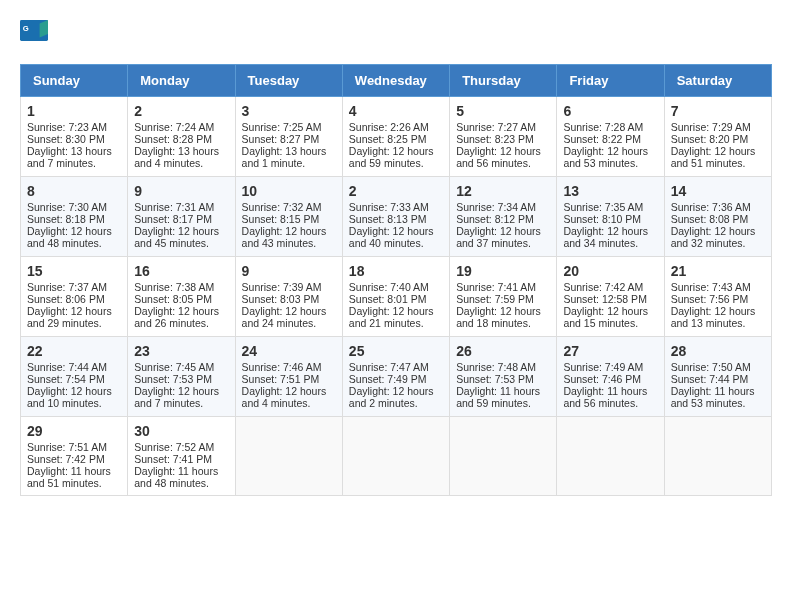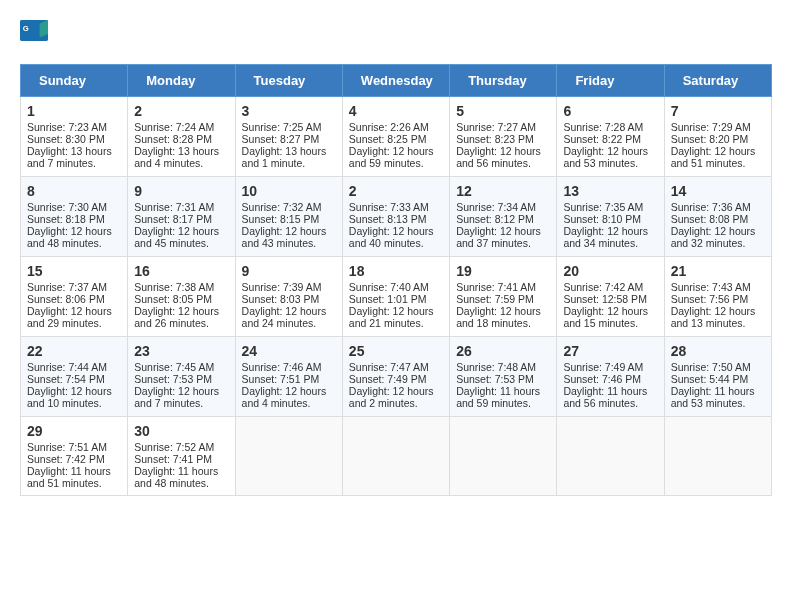--- a/index.html
+++ b/index.html
@@ -38,21 +38,21 @@
       color: #555;
     }
     table {
       width: 100%;
       border-collapse: collapse;
       table-layout: fixed;
     }
     th {
       background-color: #3a7abf;
       color: white;
-      padding: 8px 18px;
+      padding: 8px 12px;
       text-align: left;
       font-size: 13px;
       font-weight: bold;
       border: 1px solid #5a9ad4;
     }
     td {
       vertical-align: top;
       padding: 6px;
       border: 1px solid #ddd;
       font-size: 10.5px;
@@ -124,33 +124,33 @@
         <td><span class="day-number">10</span><span>Sunrise: 7:32 AM</span><br><span>Sunset: 8:15 PM</span><br><span>Daylight: 12 hours and 43 minutes.</span></td>
         <td><span class="day-number">2</span><span>Sunrise: 7:33 AM</span><br><span>Sunset: 8:13 PM</span><br><span>Daylight: 12 hours and 40 minutes.</span></td>
         <td><span class="day-number">12</span><span>Sunrise: 7:34 AM</span><br><span>Sunset: 8:12 PM</span><br><span>Daylight: 12 hours and 37 minutes.</span></td>
         <td><span class="day-number">13</span><span>Sunrise: 7:35 AM</span><br><span>Sunset: 8:10 PM</span><br><span>Daylight: 12 hours and 34 minutes.</span></td>
         <td><span class="day-number">14</span><span>Sunrise: 7:36 AM</span><br><span>Sunset: 8:08 PM</span><br><span>Daylight: 12 hours and 32 minutes.</span></td>
       </tr>
       <tr>
         <td><span class="day-number">15</span><span>Sunrise: 7:37 AM</span><br><span>Sunset: 8:06 PM</span><br><span>Daylight: 12 hours and 29 minutes.</span></td>
         <td><span class="day-number">16</span><span>Sunrise: 7:38 AM</span><br><span>Sunset: 8:05 PM</span><br><span>Daylight: 12 hours and 26 minutes.</span></td>
         <td><span class="day-number">9</span><span>Sunrise: 7:39 AM</span><br><span>Sunset: 8:03 PM</span><br><span>Daylight: 12 hours and 24 minutes.</span></td>
-        <td><span class="day-number">18</span><span>Sunrise: 7:40 AM</span><br><span>Sunset: 1:01 PM</span><br><span>Daylight: 12 hours and 21 minutes.</span></td>
+        <td><span class="day-number">18</span><span>Sunrise: 7:40 AM</span><br><span>Sunset: 8:01 PM</span><br><span>Daylight: 12 hours and 21 minutes.</span></td>
         <td><span class="day-number">19</span><span>Sunrise: 7:41 AM</span><br><span>Sunset: 7:59 PM</span><br><span>Daylight: 12 hours and 18 minutes.</span></td>
         <td><span class="day-number">20</span><span>Sunrise: 7:42 AM</span><br><span>Sunset: 12:58 PM</span><br><span>Daylight: 12 hours and 15 minutes.</span></td>
         <td><span class="day-number">21</span><span>Sunrise: 7:43 AM</span><br><span>Sunset: 7:56 PM</span><br><span>Daylight: 12 hours and 13 minutes.</span></td>
       </tr>
       <tr>
         <td><span class="day-number">22</span><span>Sunrise: 7:44 AM</span><br><span>Sunset: 7:54 PM</span><br><span>Daylight: 12 hours and 10 minutes.</span></td>
         <td><span class="day-number">23</span><span>Sunrise: 7:45 AM</span><br><span>Sunset: 7:53 PM</span><br><span>Daylight: 12 hours and 7 minutes.</span></td>
         <td><span class="day-number">24</span><span>Sunrise: 7:46 AM</span><br><span>Sunset: 7:51 PM</span><br><span>Daylight: 12 hours and 4 minutes.</span></td>
         <td><span class="day-number">25</span><span>Sunrise: 7:47 AM</span><br><span>Sunset: 7:49 PM</span><br><span>Daylight: 12 hours and 2 minutes.</span></td>
         <td><span class="day-number">26</span><span>Sunrise: 7:48 AM</span><br><span>Sunset: 7:53 PM</span><br><span>Daylight: 11 hours and 59 minutes.</span></td>
         <td><span class="day-number">27</span><span>Sunrise: 7:49 AM</span><br><span>Sunset: 7:46 PM</span><br><span>Daylight: 11 hours and 56 minutes.</span></td>
-        <td><span class="day-number">28</span><span>Sunrise: 7:50 AM</span><br><span>Sunset: 5:44 PM</span><br><span>Daylight: 11 hours and 53 minutes.</span></td>
+        <td><span class="day-number">28</span><span>Sunrise: 7:50 AM</span><br><span>Sunset: 7:44 PM</span><br><span>Daylight: 11 hours and 53 minutes.</span></td>
       </tr>
       <tr class="last-row">
         <td><span class="day-number">29</span><span>Sunrise: 7:51 AM</span><br><span>Sunset: 7:42 PM</span><br><span>Daylight: 11 hours and 51 minutes.</span></td>
         <td><span class="day-number">30</span><span>Sunrise: 7:52 AM</span><br><span>Sunset: 7:41 PM</span><br><span>Daylight: 11 hours and 48 minutes.</span></td>
         <td class="cell-empty"></td>
         <td class="cell-empty"></td>
         <td class="cell-empty"></td>
         <td class="cell-empty"></td>
         <td class="cell-empty"></td>
       </tr>

